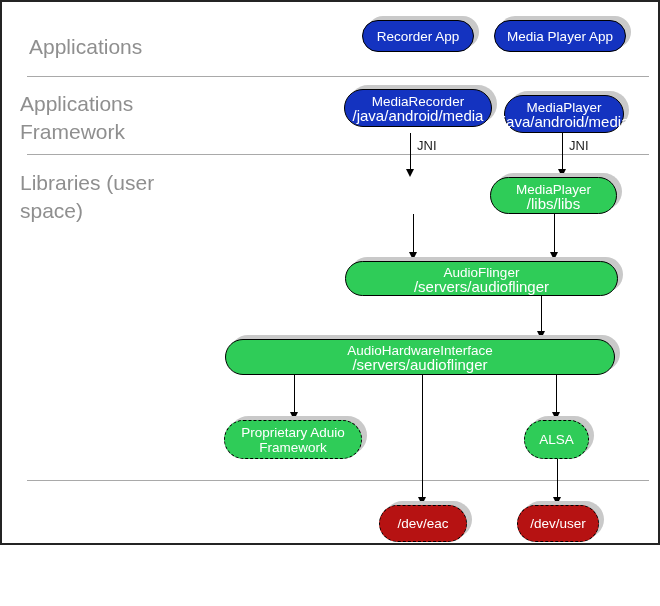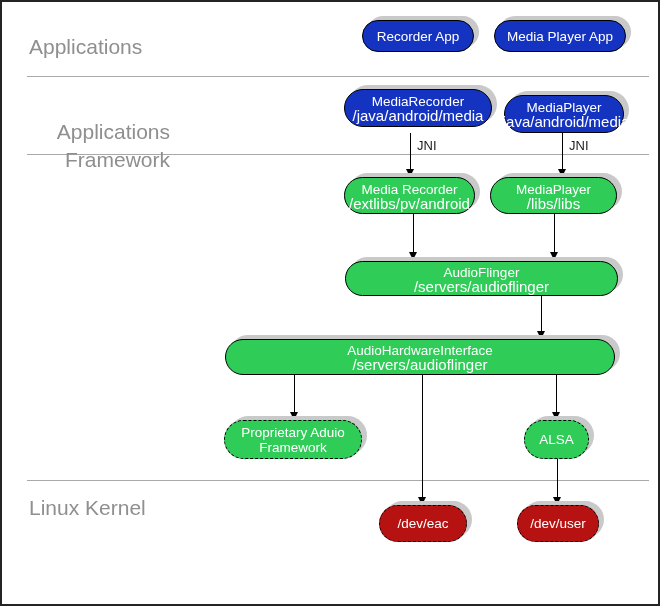--- a/index.html
+++ b/index.html
@@ -1,36 +1,36 @@
 <!DOCTYPE html>
 <html style="--app-blue: #1433c0; --lib-green: #2fcc58; --kernel-red: #b61212; --shadow-gray: #c9c9c9; --label-gray: #8f8f8f; --separator-gray: #a9a9a9;"><head>
 <meta charset="utf-8">
 <style>
   html,body{margin:0;padding:0;background:#fff;}
   *{box-sizing:border-box;}
   .canvas{
     position:relative;
-    width:660px;height:606px;
+    width:660px;height:545px;
     background:#fff;
     border:2px solid #242424;
     font-family:"Liberation Sans", sans-serif;
     overflow:hidden;
     padding-left:30px;
   }
   .sep{
     position:absolute;left:25px;width:622px;height:1px;
     background:var(--separator-gray,#a9a9a9);
   }
   .layer-label{
     position:absolute;
     color:var(--label-gray,#8f8f8f);
     font-size:21px;line-height:28px;
     white-space:normal;
   }
-  .layer-label.centered{text-align:right;margin-top:28px;}
+  .layer-label.centered{text-align:left;}
   .node{
     position:absolute;
     border:1.5px solid #000;
     border-radius:999px;
     display:flex;flex-direction:column;justify-content:center;align-items:center;
     text-align:center;color:#fff;
     box-shadow:5px -4px 0 0 var(--shadow-gray,#c9c9c9);
   }
   .node.dashed{border-style:dashed;}
   .node.blue{background:var(--app-blue,#1535c4);}
@@ -52,21 +52,21 @@
 <body>
 
 <div class="canvas">
 
   <div class="sep" style="top:74px"></div>
   <div class="sep" style="top:152px"></div>
   <div class="sep" style="top:478px"></div>
 
   <div class="layer-label" style="left:27px;top:31px">Applications</div>
   <div class="layer-label centered" style="left:18px;top:88px;width:150px">Applications Framework</div>
-  <div class="layer-label" style="left:27px;top:492px">Linux Kernel</div>
+  <div class="layer-label centered" style="left:18px;top:167px;width:155px">Libraries (user space)</div>
 
   <div class="node blue" style="left:360px;top:18px;width:112px;height:32px">
     <div class="t">Recorder App</div>
   </div>
   <div class="node blue" style="left:492px;top:18px;width:132px;height:32px">
     <div class="t">Media Player App</div>
   </div>
 
   <div class="node blue" style="left:342px;top:87px;width:148px;height:38px">
     <div class="t">MediaRecorder</div>
@@ -77,24 +77,20 @@
     <div class="s">/java/android/media</div>
   </div>
 
   <div class="vl" style="left:408px;top:131px;height:37px"></div>
   <div class="ah" style="left:404px;top:167px"></div>
   <span class="jni" style="left:415px;top:136px">JNI</span>
   <div class="vl" style="left:560px;top:131px;height:37px"></div>
   <div class="ah" style="left:556px;top:167px"></div>
   <span class="jni" style="left:567px;top:136px">JNI</span>
 
-  <div class="node green" style="left:342px;top:175px;width:131px;height:37px">
-    <div class="t">Media Recorder</div>
-    <div class="s">/extlibs/pv/android</div>
-  </div>
   <div class="node green" style="left:488px;top:175px;width:127px;height:37px">
     <div class="t">MediaPlayer</div>
     <div class="s">/libs/libs</div>
   </div>
 
   <div class="vl" style="left:411px;top:212px;height:38px"></div>
   <div class="ah" style="left:407px;top:250px"></div>
   <div class="vl" style="left:552px;top:212px;height:38px"></div>
   <div class="ah" style="left:548px;top:250px"></div>
 

